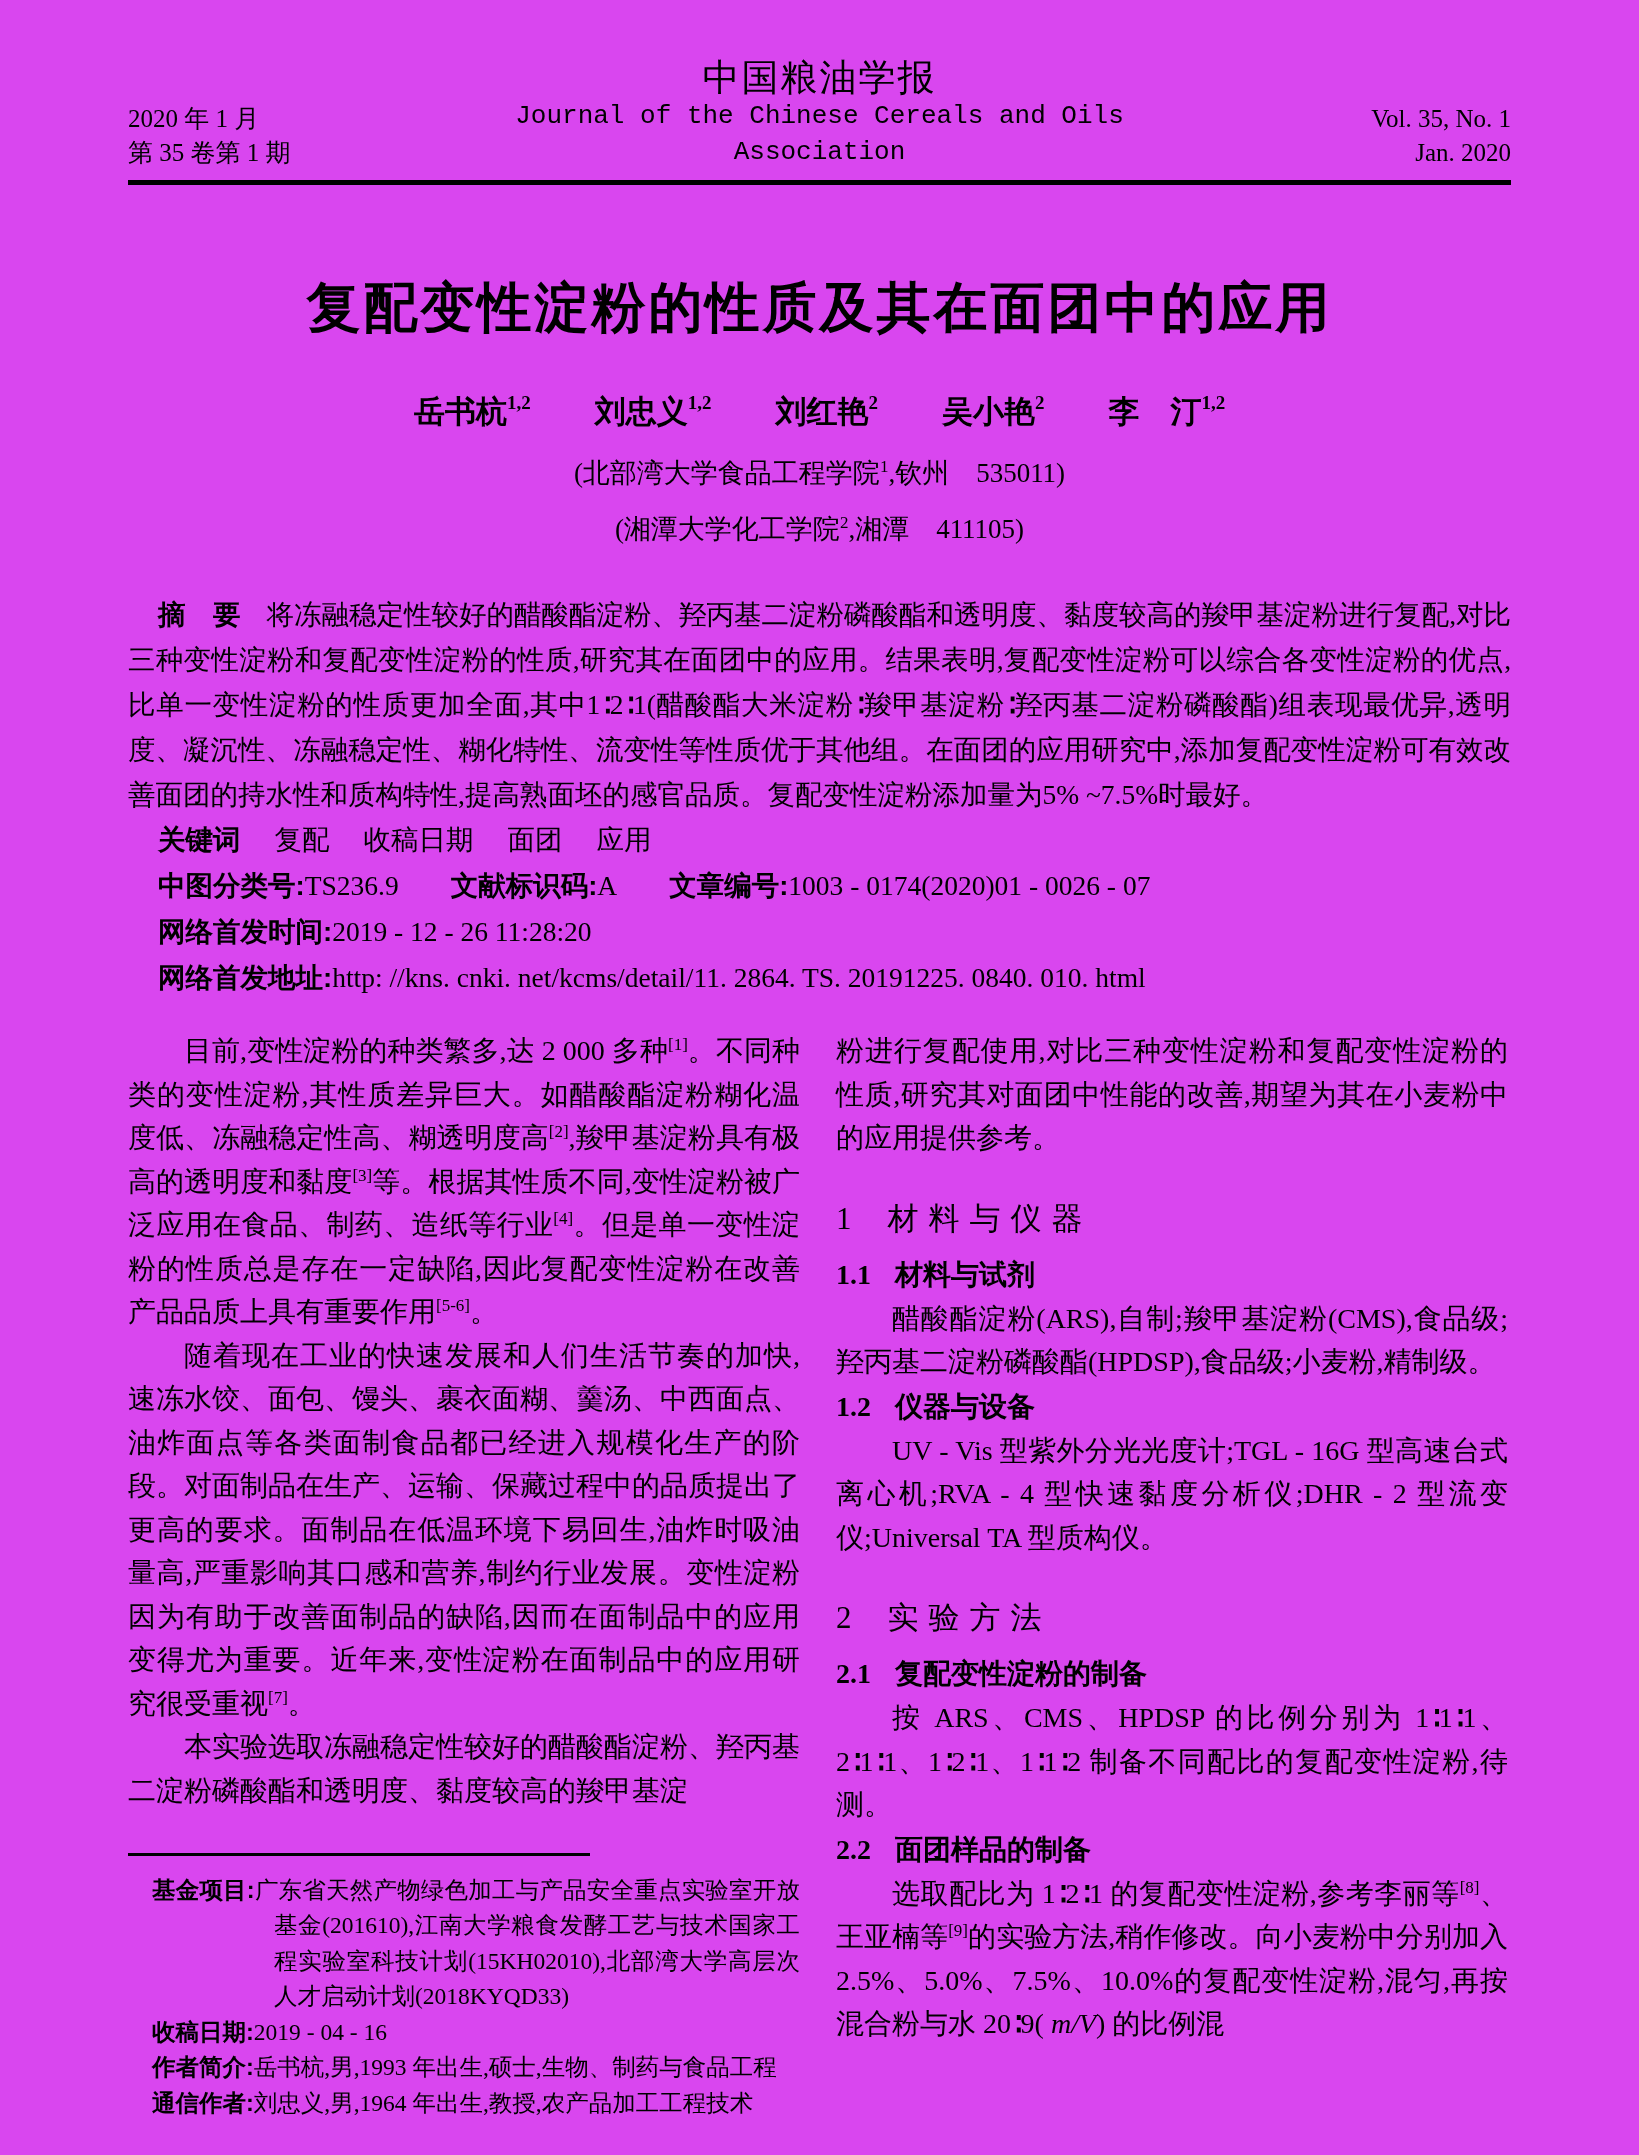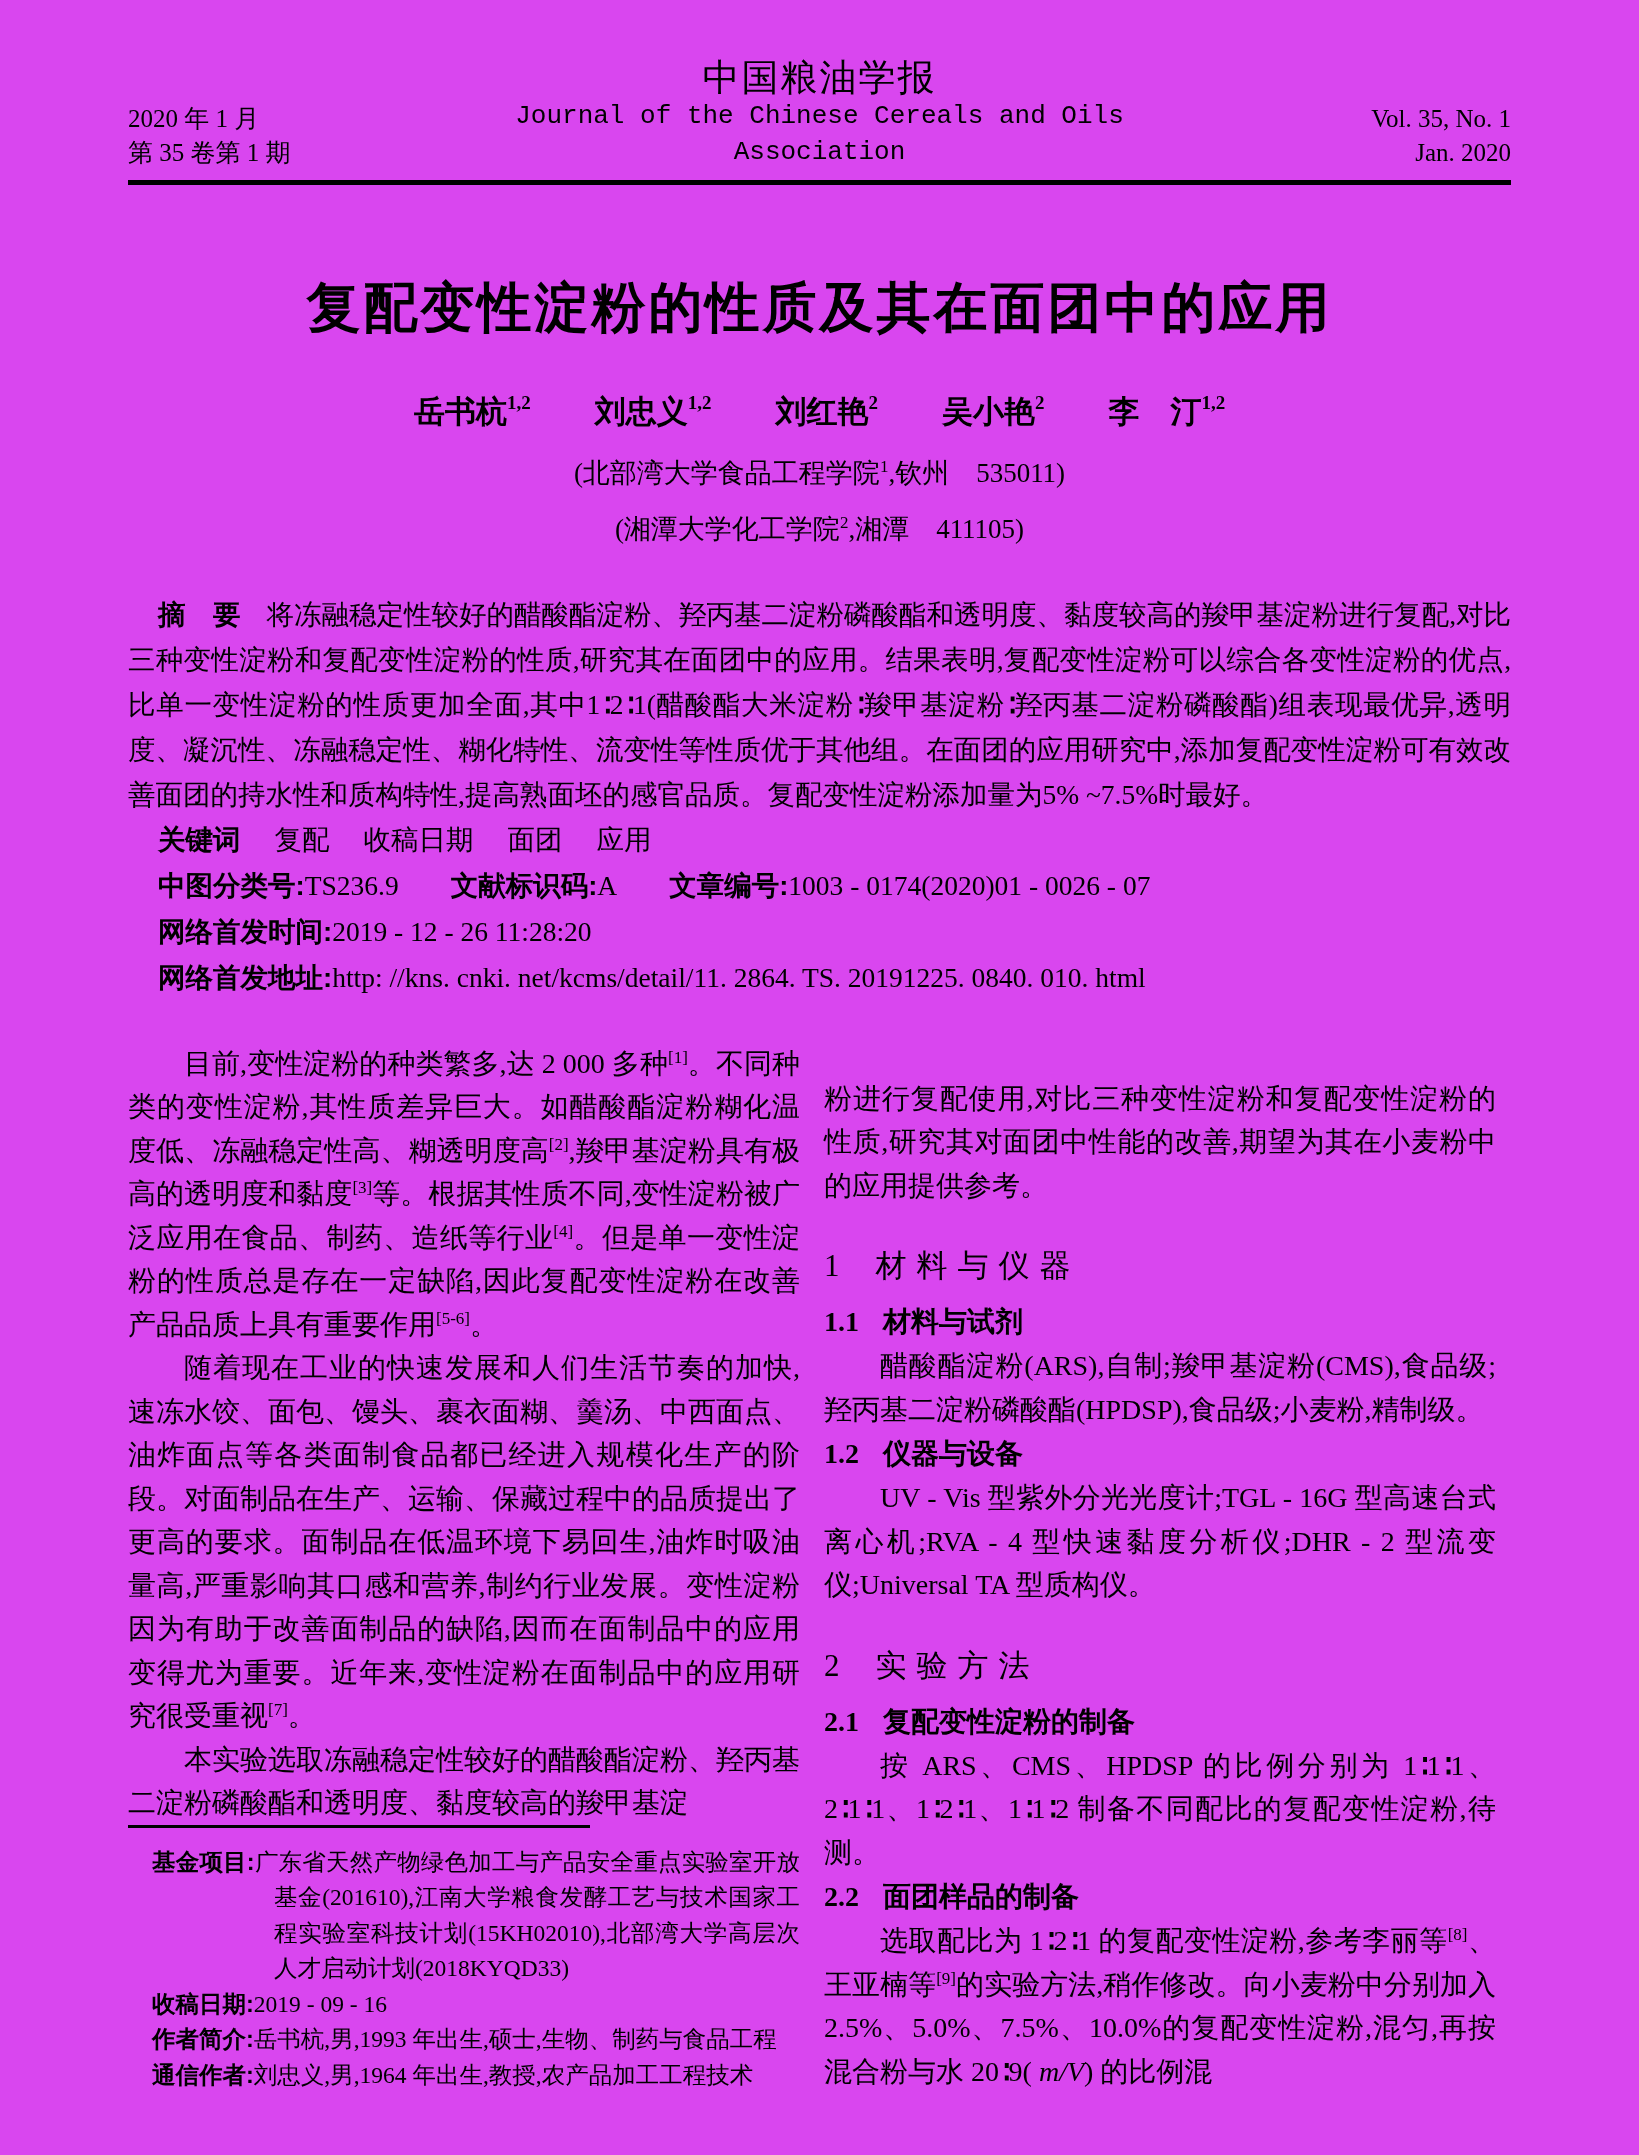--- a/index.html
+++ b/index.html
@@ -62,25 +62,25 @@
     font-weight: bold;
     font-family: "Liberation Sans", "DejaVu Sans", sans-serif;
   }
   .abstract .b-label { margin-right: 26px; }
   .meta-line { font-size: 27.5px; line-height: 46px; text-indent: 30px; margin: 0; }
   .kw-item { margin-right: 34px; }
   .meta-pair { margin-right: 52px; }
   .meta-pair:last-child { margin-right: 0; }
   
   .columns {
+    margin-top: 28px;
     display: flex;
-    gap: 24px;
+    gap: 36px;
     height: 1092px;
     overflow: hidden;
-    align-items: flex-end;
   }
   .colL, .colR { width: 672px; display: flex; flex-direction: column; }
   .body-p {
     margin: 0;
     font-size: 28px;
     line-height: 43.5px;
     text-align: justify;
     text-indent: 2em;
   }
   .body-p.no-indent { text-indent: 0; }
@@ -171,21 +171,21 @@
 
   <div class="columns">
 
     <div class="colL">
       <p class="body-p">目前,变性淀粉的种类繁多,达 2 000 多种<sup>[1]</sup>。不同种类的变性淀粉,其性质差异巨大。如醋酸酯淀粉糊化温度低、冻融稳定性高、糊透明度高<sup>[2]</sup>,羧甲基淀粉具有极高的透明度和黏度<sup>[3]</sup>等。根据其性质不同,变性淀粉被广泛应用在食品、制药、造纸等行业<sup>[4]</sup>。但是单一变性淀粉的性质总是存在一定缺陷,因此复配变性淀粉在改善产品品质上具有重要作用<sup>[5-6]</sup>。</p>
       <p class="body-p">随着现在工业的快速发展和人们生活节奏的加快,速冻水饺、面包、馒头、裹衣面糊、羹汤、中西面点、油炸面点等各类面制食品都已经进入规模化生产的阶段。对面制品在生产、运输、保藏过程中的品质提出了更高的要求。面制品在低温环境下易回生,油炸时吸油量高,严重影响其口感和营养,制约行业发展。变性淀粉因为有助于改善面制品的缺陷,因而在面制品中的应用变得尤为重要。近年来,变性淀粉在面制品中的应用研究很受重视<sup>[7]</sup>。</p>
       <p class="body-p">本实验选取冻融稳定性较好的醋酸酯淀粉、羟丙基二淀粉磷酸酯和透明度、黏度较高的羧甲基淀</p>
 
       <div class="footnote">
         <p class="fn-entry"><span class="b-label">基金项目:</span><span>广东省天然产物绿色加工与产品安全重点实验室开放基金(201610),江南大学粮食发酵工艺与技术国家工程实验室科技计划(15KH02010),北部湾大学高层次人才启动计划(2018KYQD33)</span></p>
-        <p class="fn-entry"><span class="b-label">收稿日期:</span><span>2019 - 09 - 16</span></p>
+        <p class="fn-entry"><span class="b-label">收稿日期:</span><span>2019 - 04 - 16</span></p>
         <p class="fn-entry"><span class="b-label">作者简介:</span><span>岳书杭,男,1993 年出生,硕士,生物、制药与食品工程</span></p>
         <p class="fn-entry"><span class="b-label">通信作者:</span><span>刘忠义,男,1964 年出生,教授,农产品加工工程技术</span></p>
       </div>
     </div>
 
     <div class="colR">
       <p class="body-p no-indent">粉进行复配使用,对比三种变性淀粉和复配变性淀粉的性质,研究其对面团中性能的改善,期望为其在小麦粉中的应用提供参考。</p>
 
       <h1 class="sec"><span class="sec-num">1</span><span class="sec-title">材料与仪器</span></h1>
 

